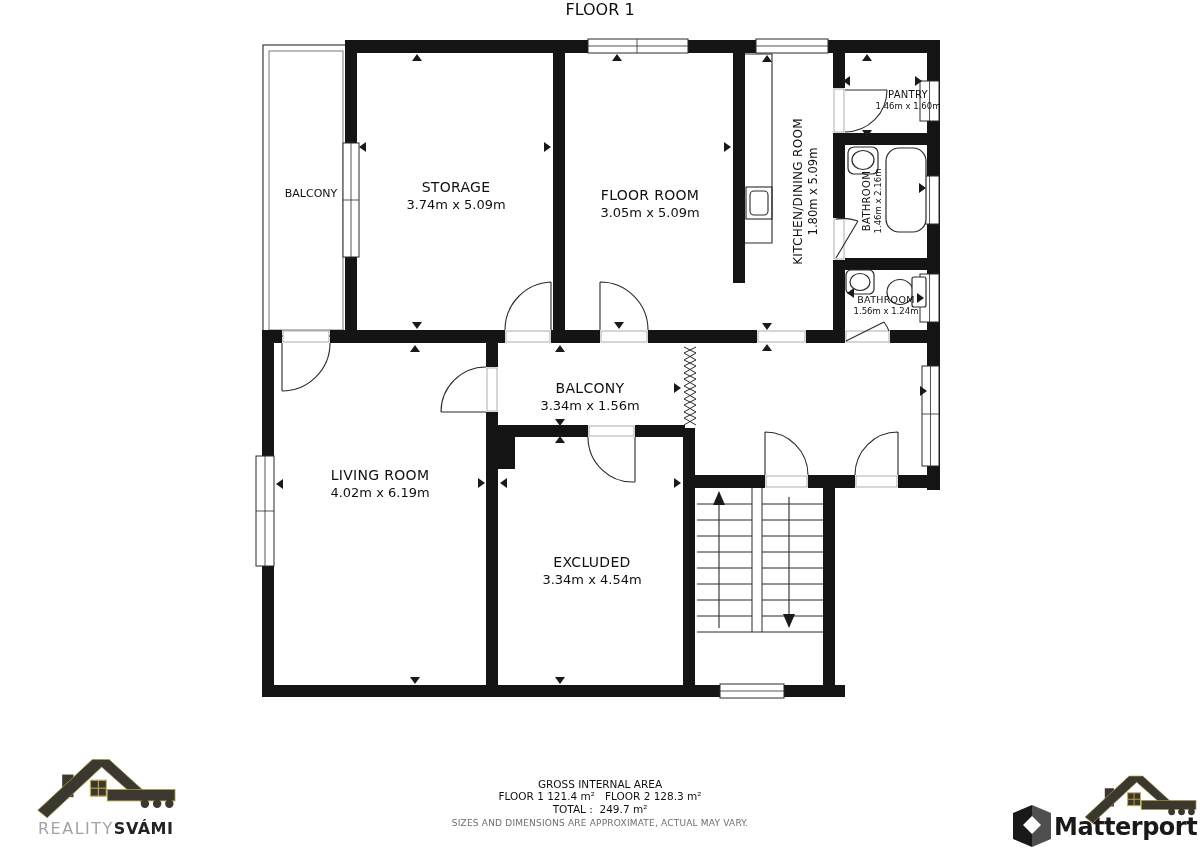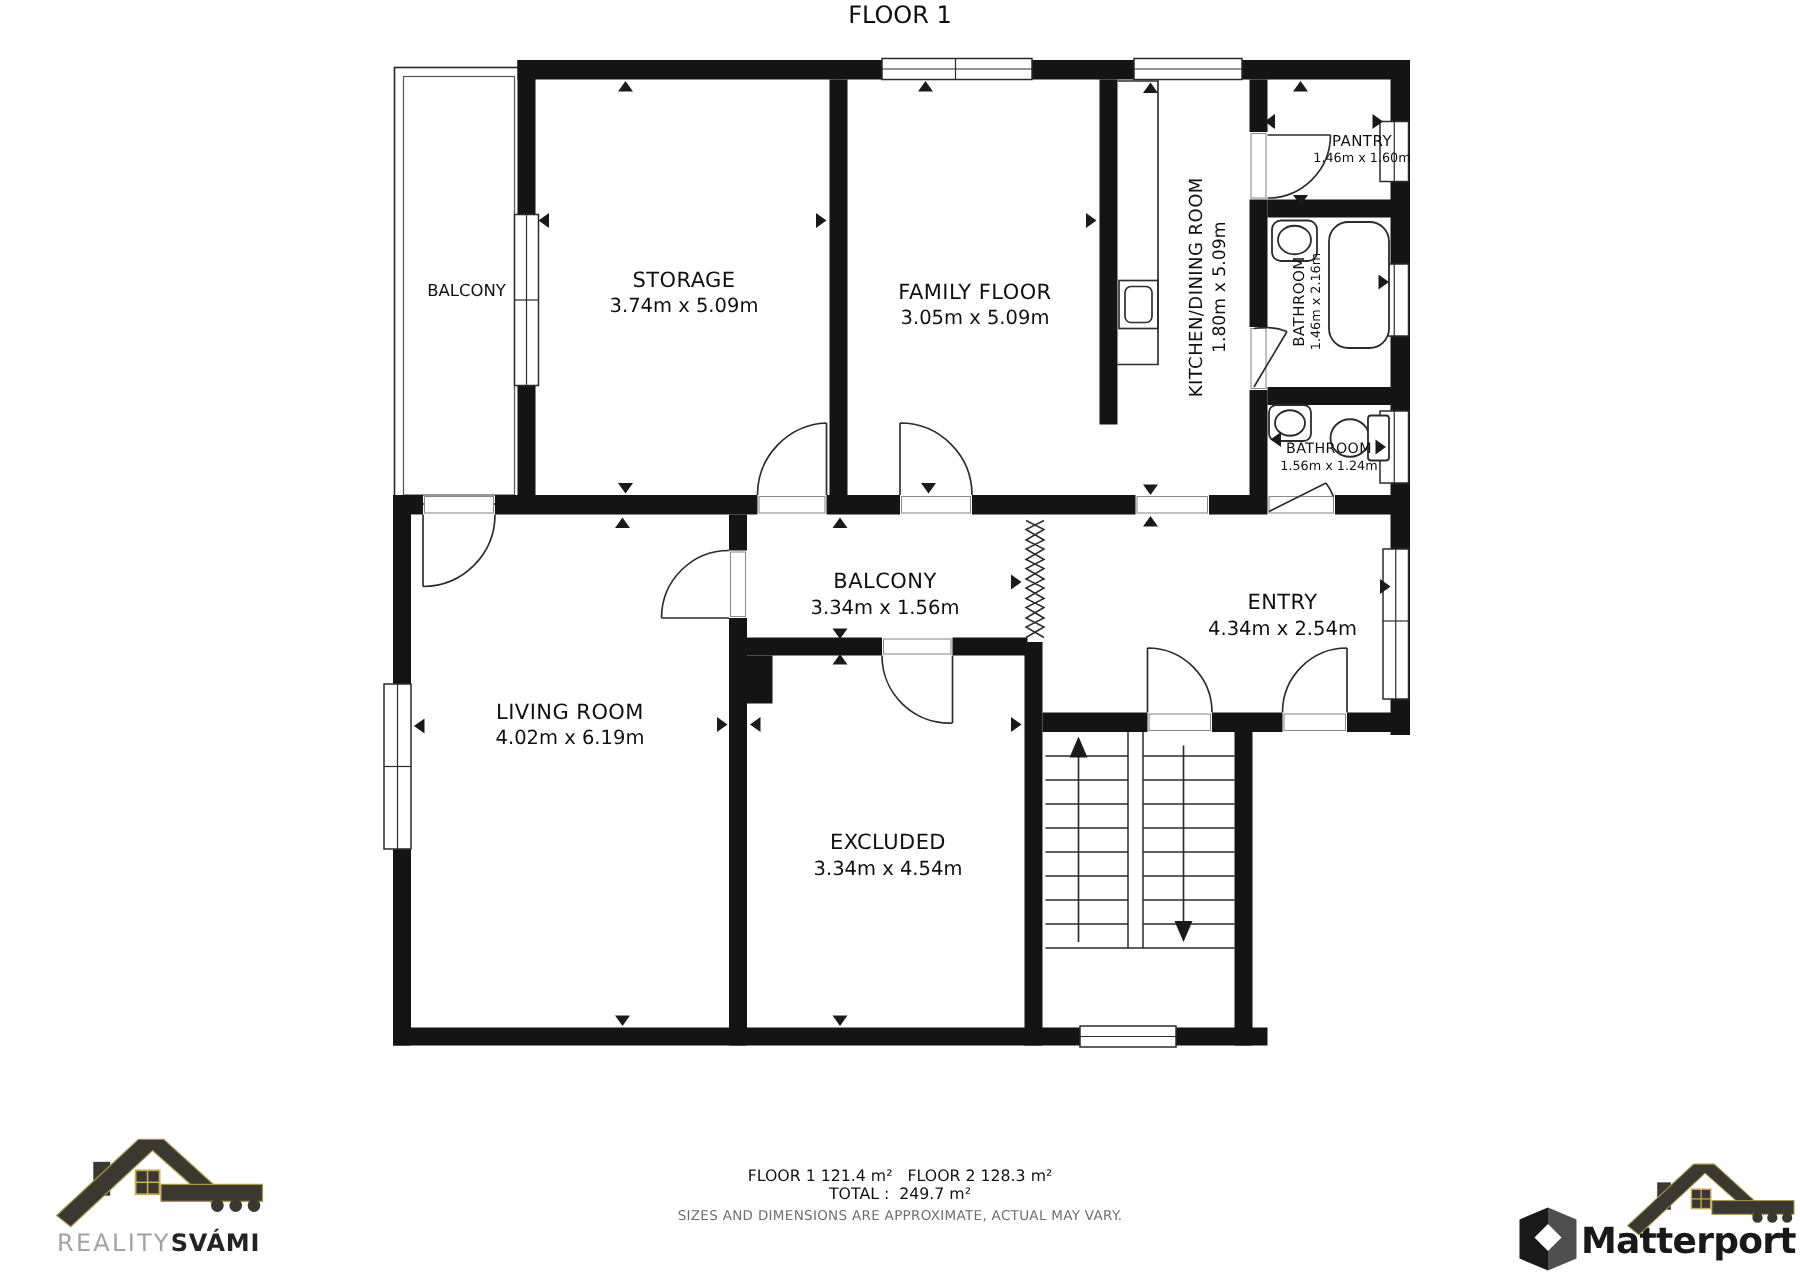--- a/index.html
+++ b/index.html
@@ -255,21 +255,21 @@
 <div class="balcony-label" style="left:266px;top:187px;width:90px;">
   <span>BALCONY</span>
 </div>
 
 <div class="rlabel" style="left:366px;top:179px;width:180px;">
   <div class="nm">STORAGE</div>
   <div class="dm">3.74m x 5.09m</div>
 </div>
 
 <div class="rlabel" style="left:560px;top:187px;width:180px;">
-  <div class="nm">FAMILY FLOOR</div>
+  <div class="nm">FLOOR ROOM</div>
   <div class="dm">3.05m x 5.09m</div>
 </div>
 
 <div class="rlabel md vert" style="left:660px;top:177px;width:290px;">
   <div class="nm">KITCHEN/DINING ROOM</div>
   <div class="dm">1.80m x 5.09m</div>
 </div>
 
 <div class="rlabel sm" style="left:858px;top:65px;width:100px;margin-top:24px;">
   <div class="nm">PANTRY</div>
@@ -284,36 +284,33 @@
 <div class="rlabel xs" style="left:836px;top:294px;width:100px;">
   <div class="nm">BATHROOM</div>
   <div class="dm">1.56m x 1.24m</div>
 </div>
 
 <div class="rlabel" style="left:505px;top:380px;width:170px;">
   <div class="nm">BALCONY</div>
   <div class="dm">3.34m x 1.56m</div>
 </div>
 
-<div class="rlabel" style="left:770px;top:394px;width:170px;">
-  <div class="nm">ENTRY</div>
-  <div class="dm">4.34m x 2.54m</div>
-</div>
 
 <div class="rlabel" style="left:290px;top:467px;width:180px;">
   <div class="nm">LIVING ROOM</div>
   <div class="dm">4.02m x 6.19m</div>
 </div>
 
 <div class="rlabel" style="left:502px;top:554px;width:180px;">
   <div class="nm">EXCLUDED</div>
   <div class="dm">3.34m x 4.54m</div>
 </div>
 
 <div class="floor-title">FLOOR 1</div>
 
 <div class="footer">
+  <div class="fl">GROSS INTERNAL AREA</div>
   <div class="fl">FLOOR 1 121.4 m²&nbsp;&nbsp;&nbsp;FLOOR 2 128.3 m²</div>
   <div class="fl">TOTAL :&nbsp; 249.7 m²</div>
   <div class="disc">SIZES AND DIMENSIONS ARE APPROXIMATE, ACTUAL MAY VARY.</div>
 </div>
 
 </div>
 
 </body></html>

